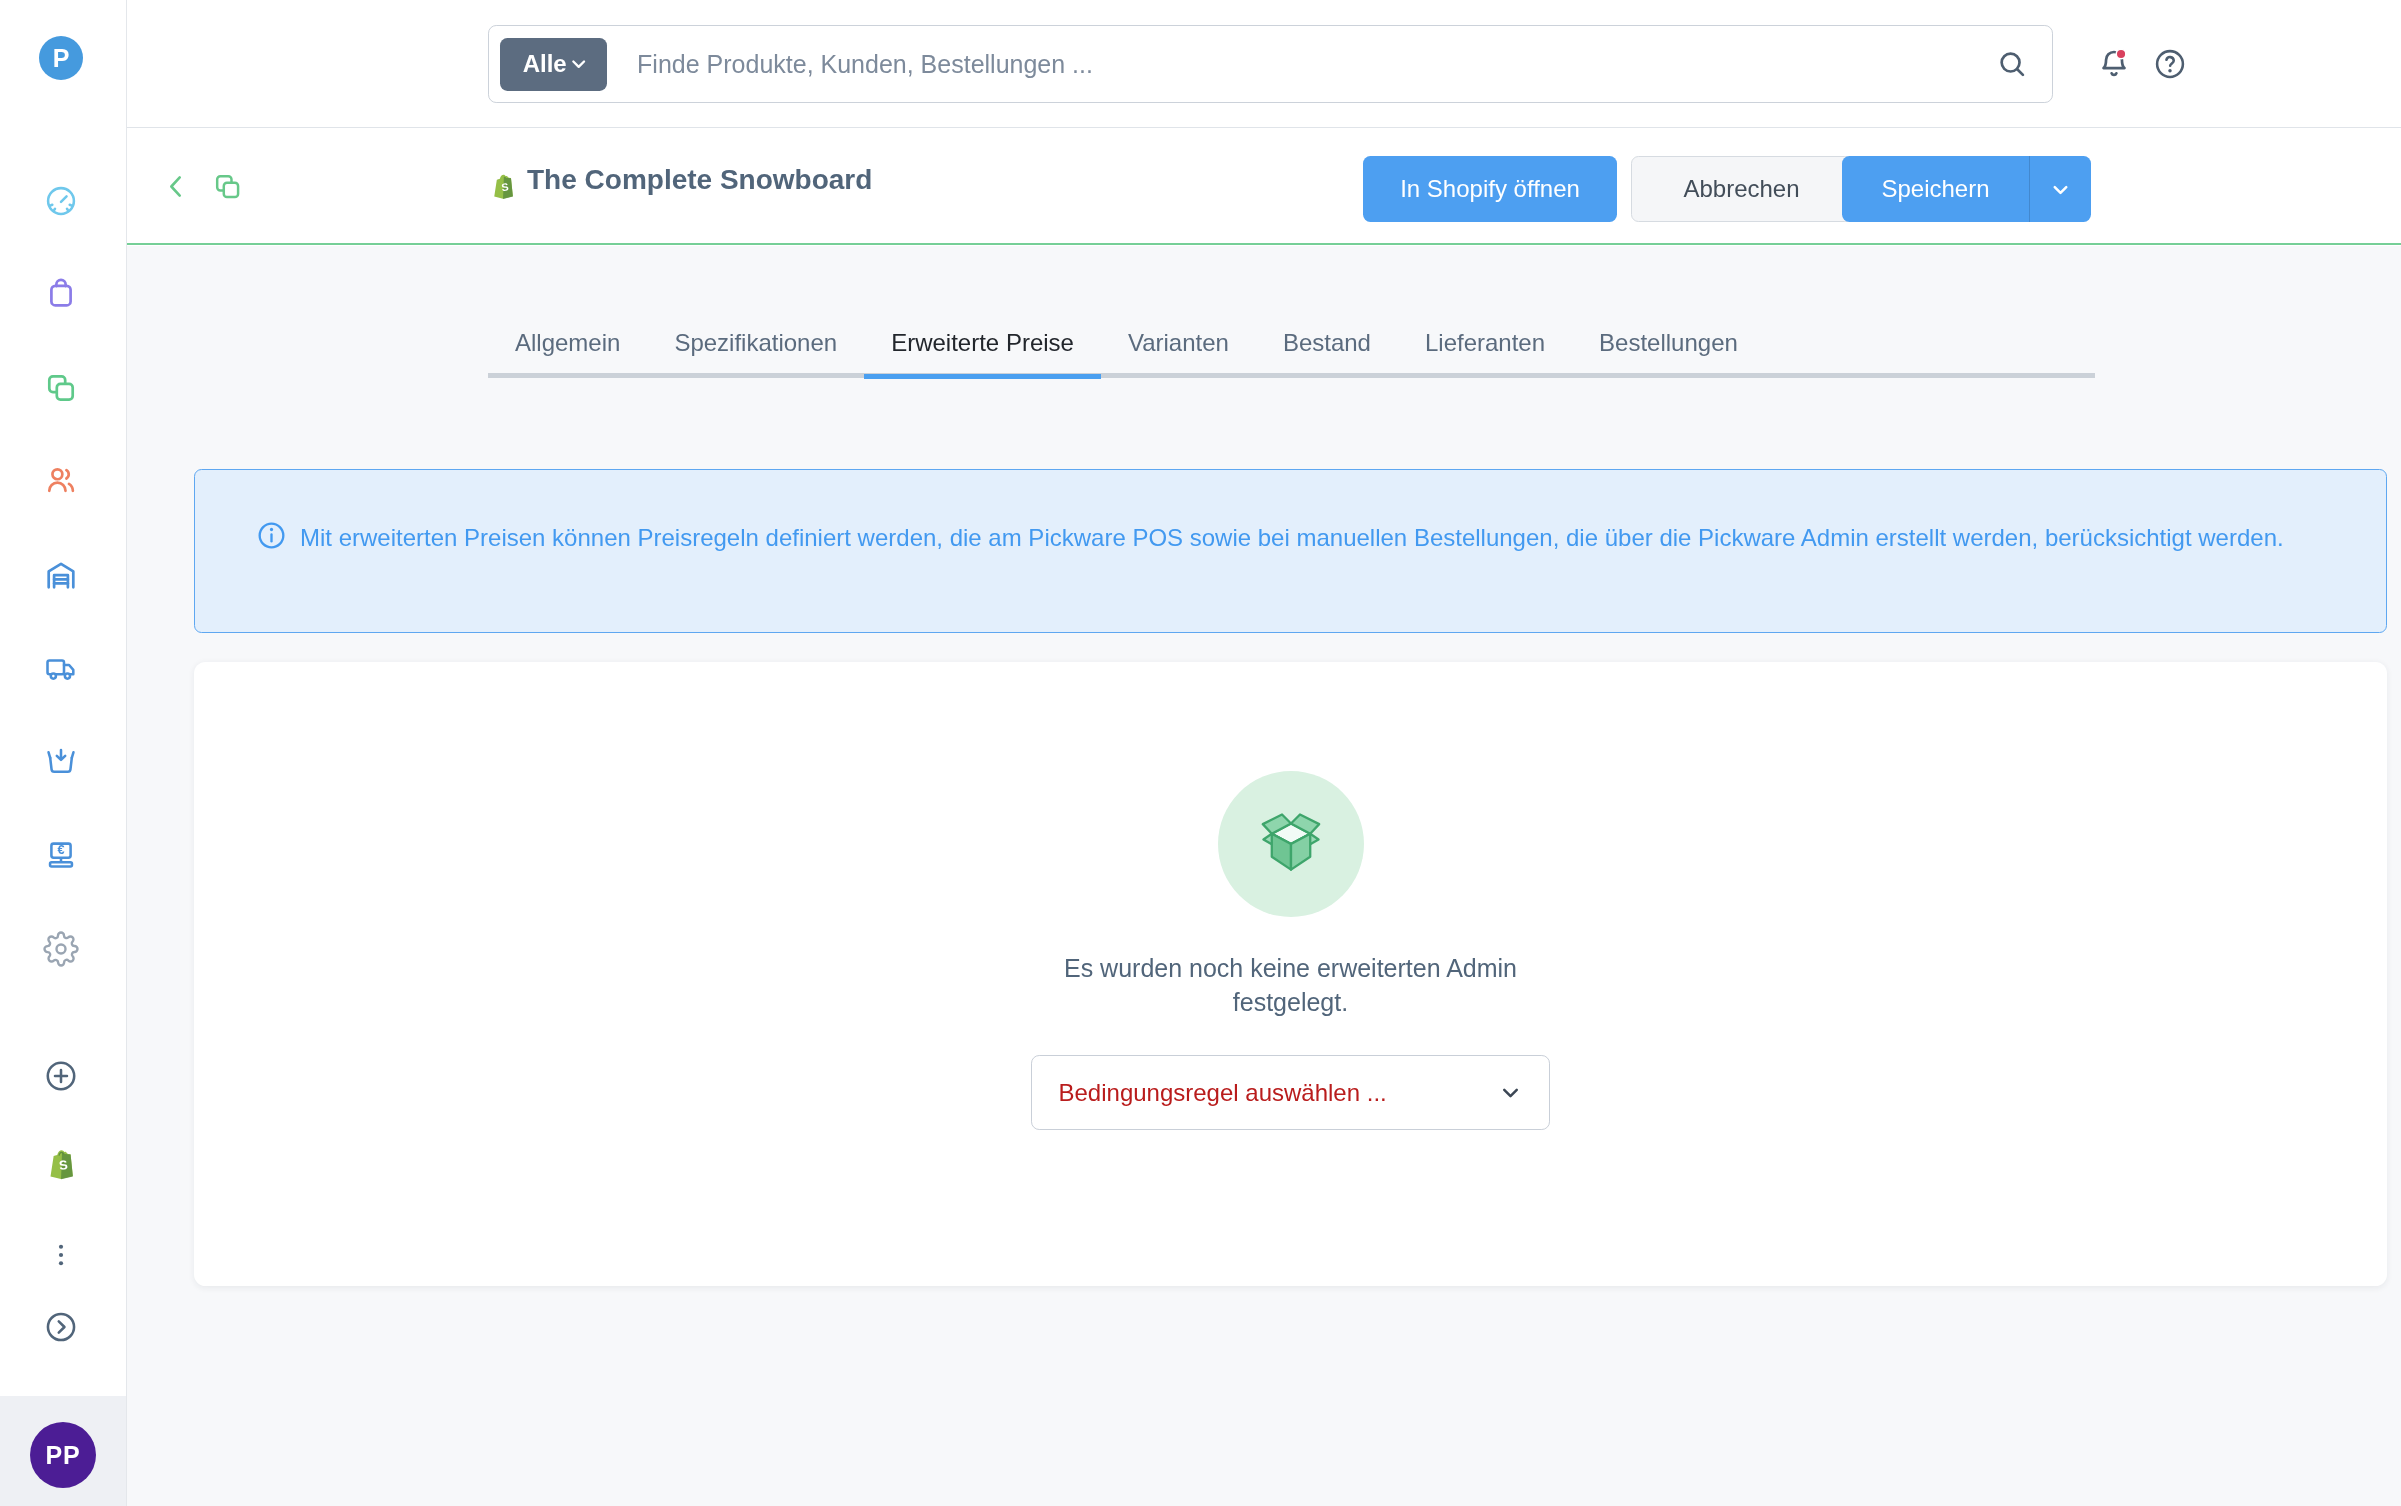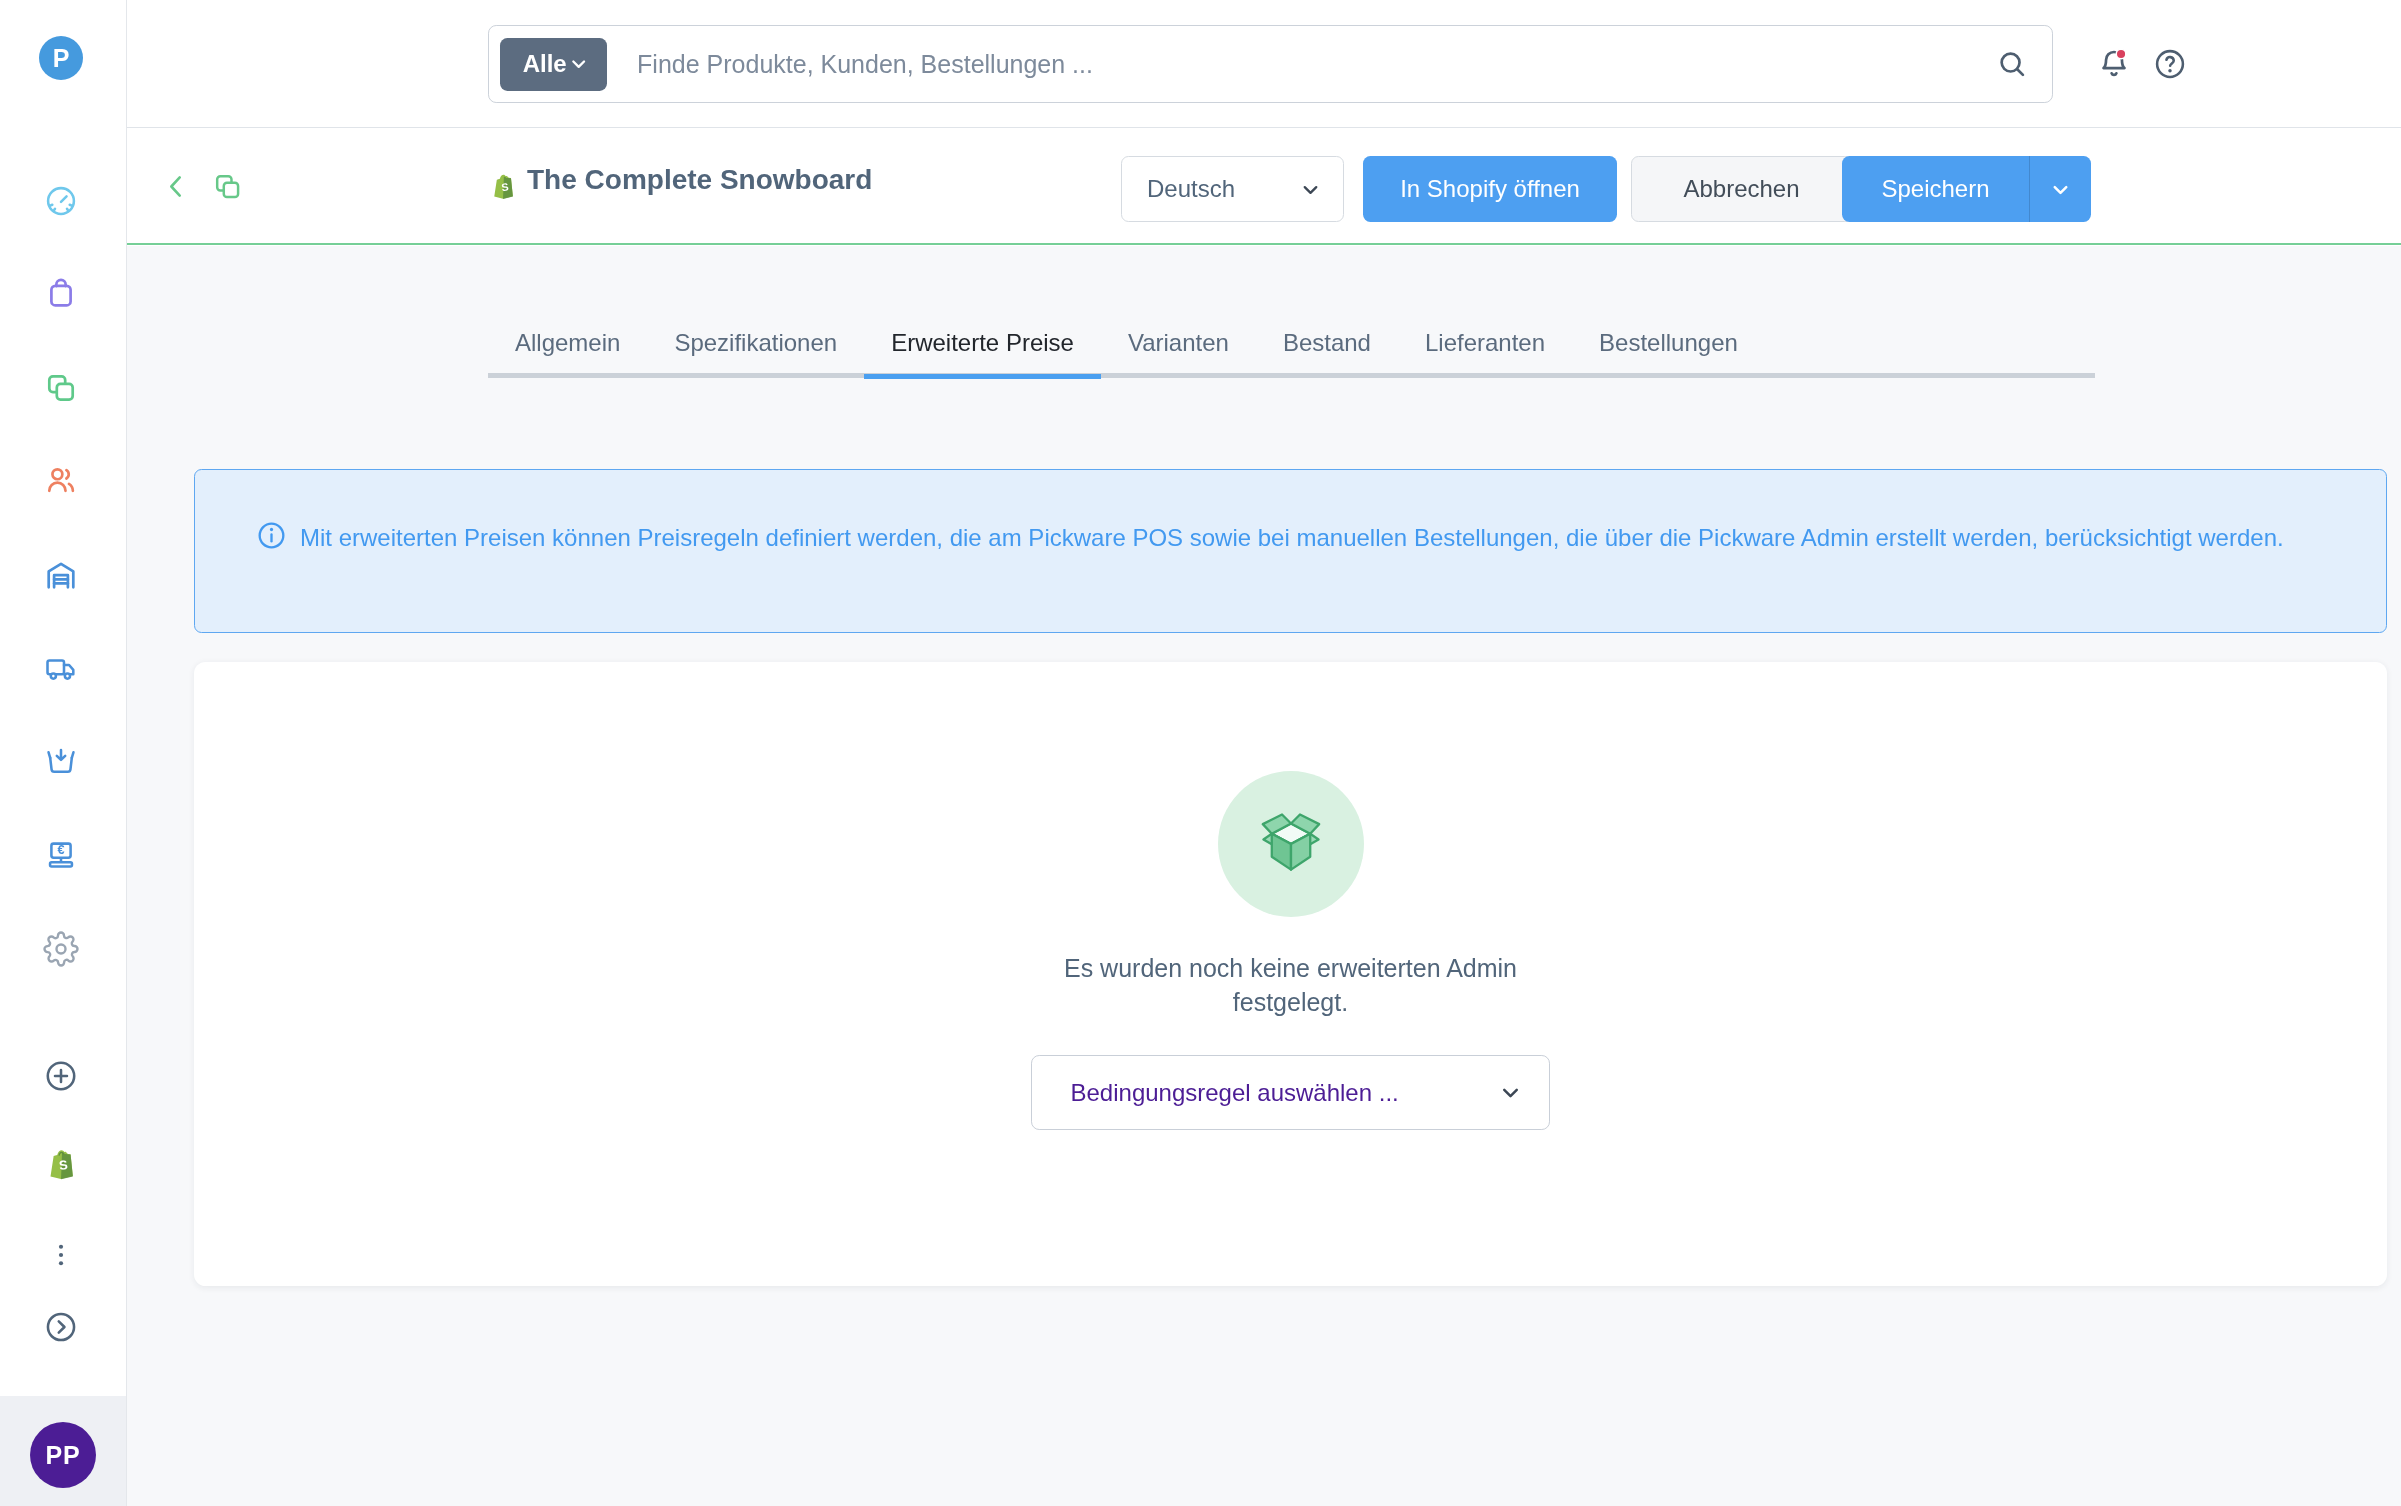--- a/index.html
+++ b/index.html
@@ -109,21 +109,21 @@
   }
   .empty-msg {
     position:absolute; left:50%; top:289px; width:558px; margin-left:-279px;
     text-align:center; font-size:25px; line-height:34px; color:#51657a;
   }
   .rule-select {
     position:absolute; left:50%; top:393px; margin-left:-260px; width:519px; height:75px;
     border:1.6px solid #c9cfd8; border-radius:8.2px; background:#fff; cursor:pointer;
     display:flex; align-items:center;
   }
-  .rule-placeholder { margin-left:39px; font-size:24px; color:#4c1d95; flex:1; }
+  .rule-placeholder { margin-left:27px; font-size:24px; color:#b91c1c; flex:1; }
   .rule-caret { margin-right:26px; }
 </style>
 </head>
 <body>
 
 <div class="sidebar">
   <div class="logo-circle">P</div>
 
   <div class="side-icon" style="top:183px">
     <svg viewBox="0 0 24 24" fill="none" stroke="#6fc8ec" stroke-width="1.7" stroke-linecap="round">
@@ -266,26 +266,20 @@
   </div>
   <div class="hdr-abs" style="left:361px;top:44px">
     <svg width="30" height="30" viewBox="0 0 24 24">
       <path fill="#95bf47" d="M7 6.6c.1-.5.1-.5.6-.7l1.9-.6C10 3.5 11.1 2.2 12.4 2.2c.8 0 1.4.5 1.8 1.2l.6-.2c.2 0 .4 0 .5.1l1.3 1.3 1.6.2c.1 0 .2.1.2.2l1.5 14.4-7.9 1.9-7-1.7L7 6.6z"></path>
       <path fill="#5e8e3e" d="M16.6 4.8l1.6.2c.1 0 .2.1.2.2l1.5 14.4-7.9 1.9.7-17.6.6-.2c.2 0 .4 0 .5.1l.8.9z" opacity="0.85"></path>
       <text x="11.2" y="15.4" font-size="8.5" font-weight="bold" fill="#ffffff" transform="rotate(-8 11.2 15.4)" font-family="Liberation Sans, sans-serif">S</text>
     </svg>
   </div>
   <div class="hdr-abs page-title" style="left:400px;top:36px">The Complete Snowboard</div>
 
-  <div class="btn btn-select" style="left:994px;width:223px">
-    <span>Deutsch</span>
-    <svg width="23" height="23" viewBox="0 0 24 24" fill="none" stroke="#3c4755" stroke-width="2.4" stroke-linecap="round" stroke-linejoin="round">
-      <polyline points="6 9.5 12 15.5 18 9.5"></polyline>
-    </svg>
-  </div>
   <button class="btn btn-primary" style="left:1236px;width:254px">In Shopify öffnen</button>
   <button class="btn btn-light" style="left:1504px;width:221px">Abbrechen</button>
   <div class="btn btn-primary btn-split" style="left:1715px;width:249px">
     <div class="split-main">Speichern</div>
     <div class="split-caret">
       <svg width="23" height="23" viewBox="0 0 24 24" fill="none" stroke="#ffffff" stroke-width="2.6" stroke-linecap="round" stroke-linejoin="round">
         <polyline points="6 9.5 12 15.5 18 9.5"></polyline>
       </svg>
     </div>
   </div>

